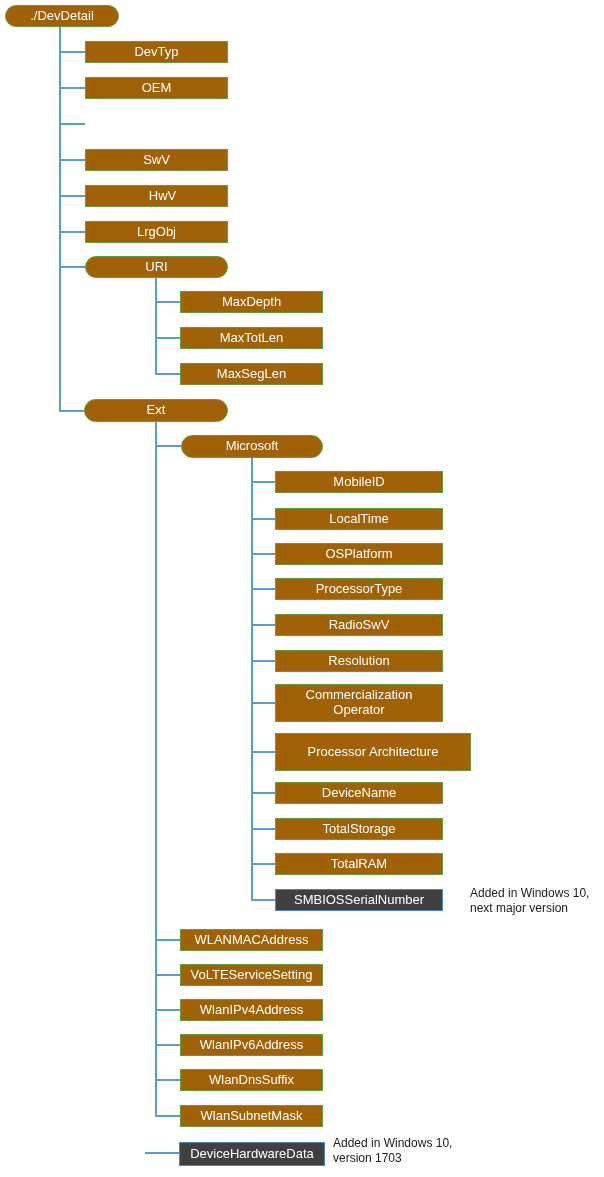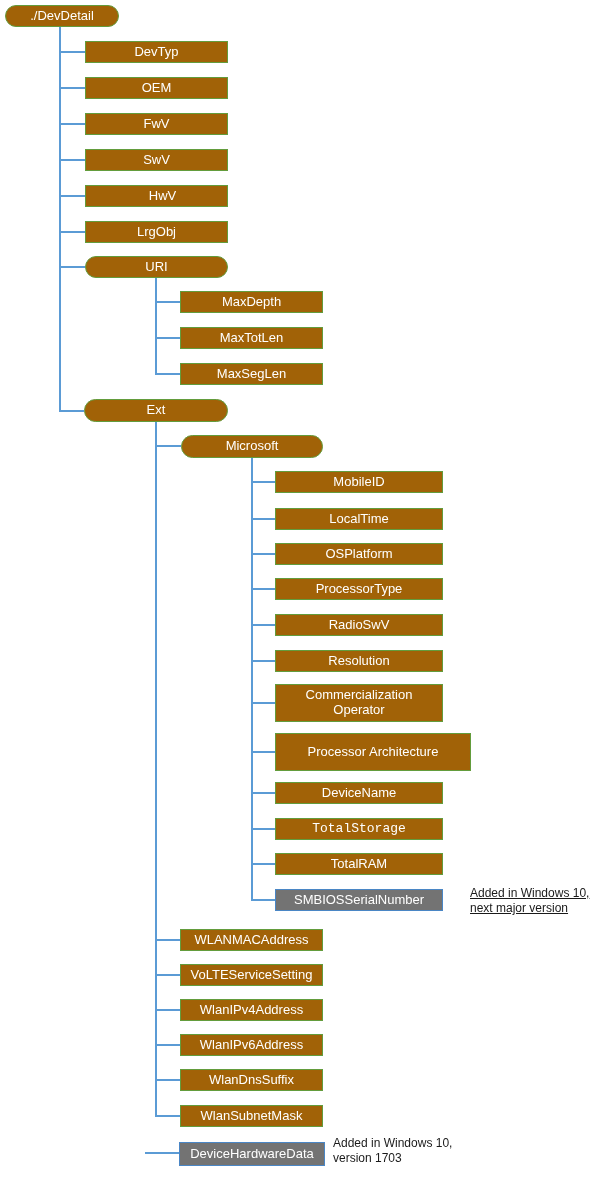--- a/index.html
+++ b/index.html
@@ -20,21 +20,21 @@
     border: 1px solid #639C3C;
     color: #ffffff;
     font-size: 13px;
     line-height: 1.15;
     display: flex;
     align-items: center;
     justify-content: center;
     text-align: center;
   }
   .pill { border-radius: 12px; }
-  .blue { background: #737373; border-color: #4A86C5; }
+  .blue { background: #404040; border-color: #4A86C5; }
   .tall { padding: 0 22px; }
   .note {
     position: absolute;
     color: #1a1a1a;
     font-size: 12px;
     line-height: 15px;
   }
 </style>
 </head>
 <body>
@@ -80,21 +80,20 @@
       <path d="M252 864 H275"></path>
 
       <path d="M145 1153 H179"></path>
     </g>
   </svg>
 
   <div class="node pill" style="left:5px; top:5px; width:114px; height:22px;">./DevDetail</div>
 
   <div class="node" style="left:85px; top:41px; width:143px; height:22px;">DevTyp</div>
   <div class="node" style="left:85px; top:77px; width:143px; height:22px;">OEM</div>
-  <div class="node" style="left:85px; top:113px; width:143px; height:22px;">FwV</div>
   <div class="node" style="left:85px; top:149px; width:143px; height:22px;">SwV</div>
   <div class="node" style="left:85px; top:185px; width:143px; height:22px;padding-left:12px;">HwV</div>
   <div class="node" style="left:85px; top:221px; width:143px; height:22px;">LrgObj</div>
   <div class="node pill" style="left:85px; top:256px; width:143px; height:22px;">URI</div>
   <div class="node pill" style="left:84px; top:399px; width:144px; height:23px;">Ext</div>
 
   <div class="node" style="left:180px; top:291px; width:143px; height:22px;">MaxDepth</div>
   <div class="node" style="left:180px; top:327px; width:143px; height:22px;">MaxTotLen</div>
   <div class="node" style="left:180px; top:363px; width:143px; height:22px;">MaxSegLen</div>
 
@@ -102,29 +101,29 @@
 
   <div class="node" style="left:275px; top:471px; width:168px; height:22px;">MobileID</div>
   <div class="node" style="left:275px; top:508px; width:168px; height:22px;">LocalTime</div>
   <div class="node" style="left:275px; top:543px; width:168px; height:22px;">OSPlatform</div>
   <div class="node" style="left:275px; top:578px; width:168px; height:22px;">ProcessorType</div>
   <div class="node" style="left:275px; top:614px; width:168px; height:22px;">RadioSwV</div>
   <div class="node" style="left:275px; top:650px; width:168px; height:22px;">Resolution</div>
   <div class="node tall" style="left:275px; top:684px; width:168px; height:38px;">Commercialization Operator</div>
   <div class="node tall" style="left:275px; top:733px; width:196px; height:38px;">Processor Architecture</div>
   <div class="node" style="left:275px; top:782px; width:168px; height:22px;">DeviceName</div>
-  <div class="node" style="left:275px; top:818px; width:168px; height:22px;font-family:Liberation Mono, monospace;">TotalStorage</div>
+  <div class="node" style="left:275px; top:818px; width:168px; height:22px;">TotalStorage</div>
   <div class="node" style="left:275px; top:853px; width:168px; height:22px;">TotalRAM</div>
   <div class="node blue" style="left:275px; top:889px; width:168px; height:22px;">SMBIOSSerialNumber</div>
 
   <div class="node" style="left:180px; top:929px; width:143px; height:22px;">WLANMACAddress</div>
   <div class="node" style="left:180px; top:964px; width:143px; height:22px;">VoLTEServiceSetting</div>
   <div class="node" style="left:180px; top:999px; width:143px; height:22px;">WlanIPv4Address</div>
   <div class="node" style="left:180px; top:1034px; width:143px; height:22px;">WlanIPv6Address</div>
   <div class="node" style="left:180px; top:1069px; width:143px; height:22px;">WlanDnsSuffix</div>
   <div class="node" style="left:180px; top:1105px; width:143px; height:22px;">WlanSubnetMask</div>
 
   <div class="node blue" style="left:179px; top:1142px; width:146px; height:24px;">DeviceHardwareData</div>
 
-  <div class="note" style="left:470px; top:886px; width:132px;text-decoration:underline;">Added in Windows 10, next major version</div>
+  <div class="note" style="left:470px; top:886px; width:132px;">Added in Windows 10, next major version</div>
   <div class="note" style="left:333px; top:1136px; width:140px;">Added in Windows 10, version 1703</div>
 
 </div>
 
 </body></html>

